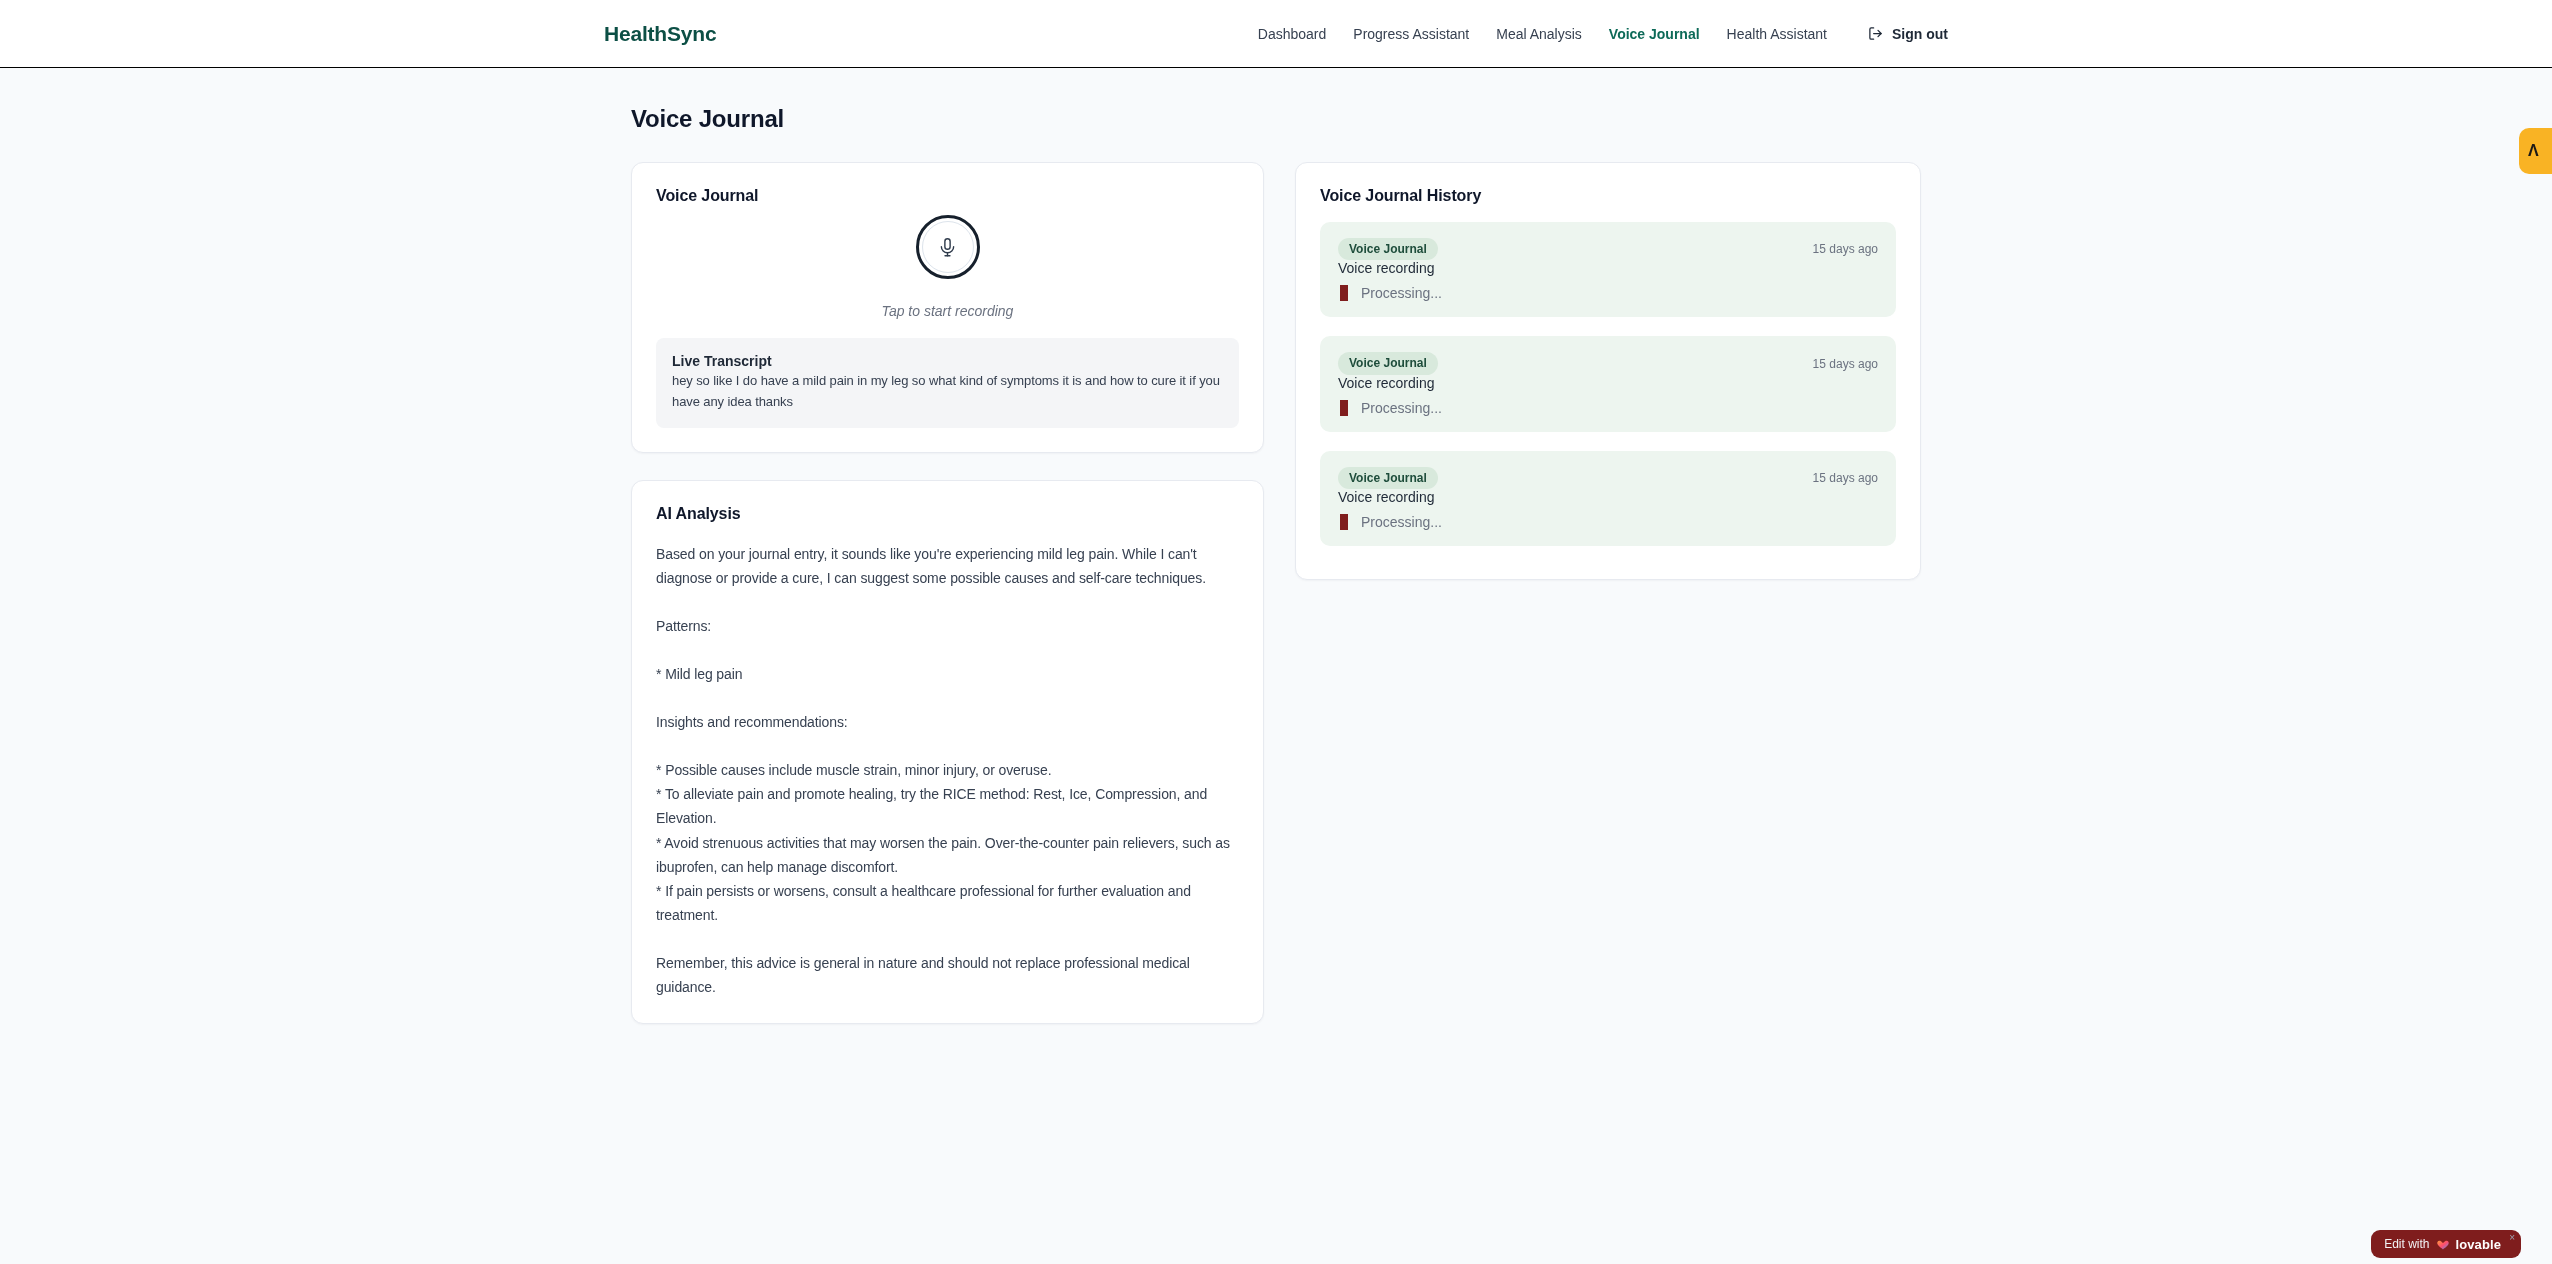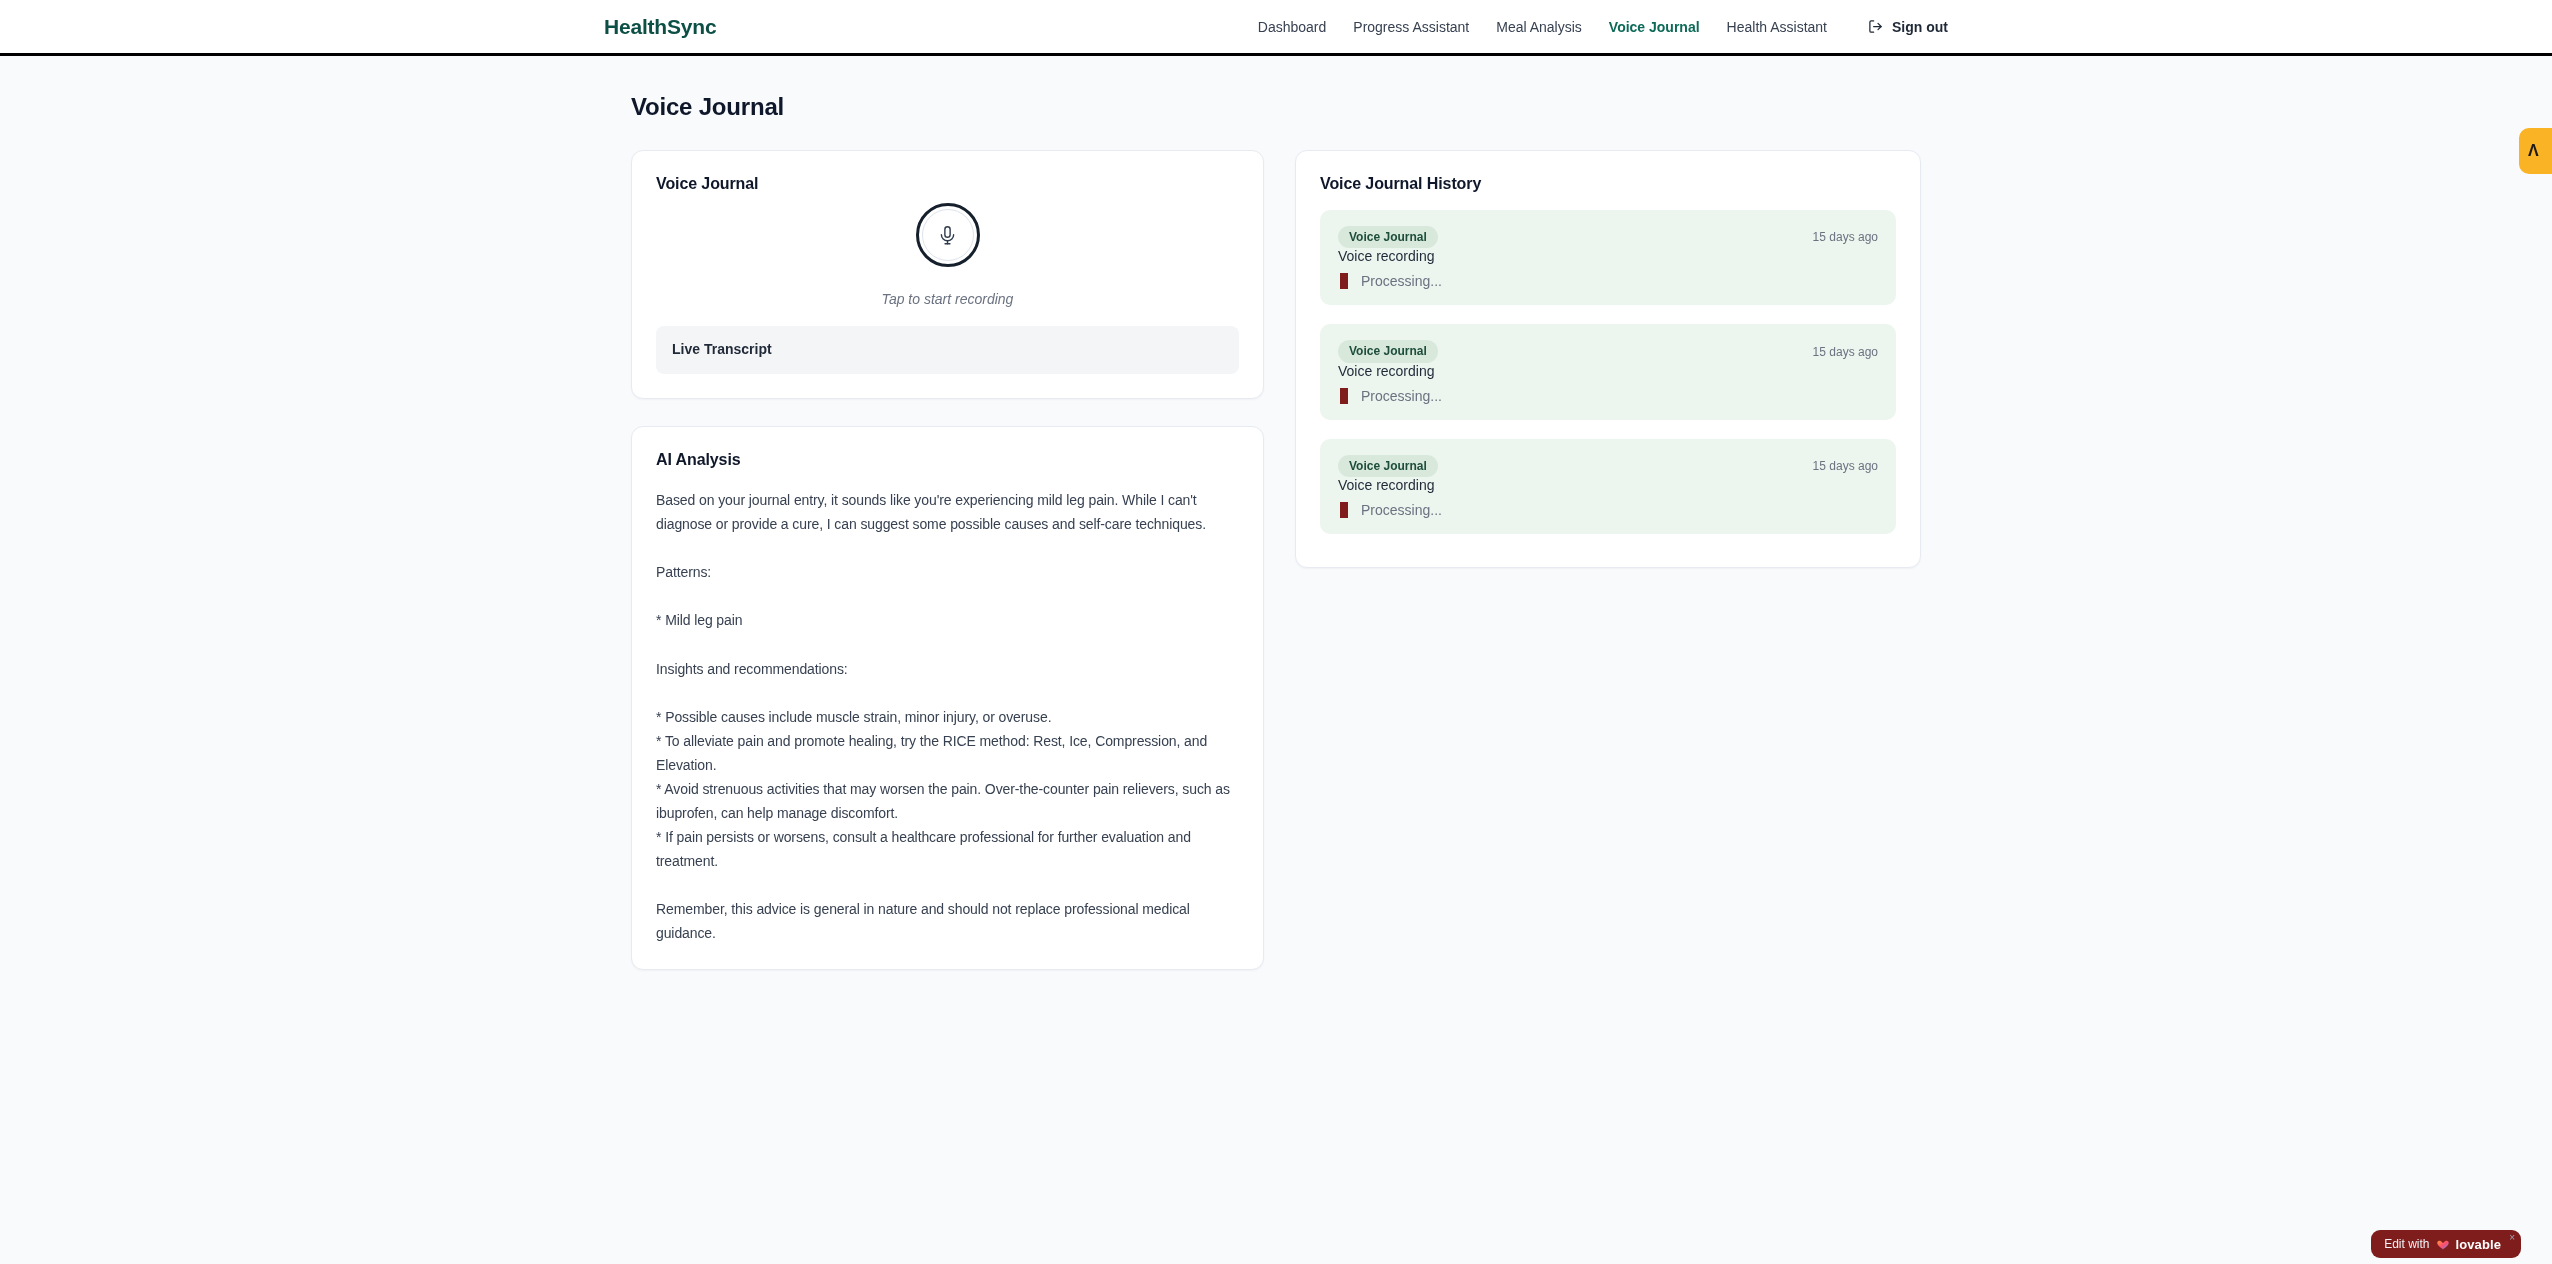--- a/index.html
+++ b/index.html
@@ -3,21 +3,21 @@
 <meta charset="utf-8">
 <style>
   * { margin:0; padding:0; box-sizing:border-box; }
   html,body { width:2552px; height:1264px; overflow:hidden; }
   body {
     font-family:"Liberation Sans","DejaVu Sans",sans-serif;
     background:#f8fafc; color:#111827;
   }
   
   header {
-    height:56px; background:#ffffff; border-bottom:3px solid #000000;
+    height:68px; background:#ffffff; border-bottom:1px solid #000000;
   }
   .header-inner {
     width:1344px; margin:0 auto; height:100%;
     display:flex; align-items:center; justify-content:space-between;
   }
   .brand { font-size:21px; font-weight:700; color:#0c4f45; letter-spacing:-0.2px; cursor:pointer; }
   nav { display:flex; align-items:center; gap:27px; }
   .nav-link { font-size:14px; color:#374151; text-decoration:none; cursor:pointer; }
   .nav-link.active { color:#0d6a58; font-weight:600; }
   .signout { display:flex; align-items:center; gap:9px; margin-left:14px;
@@ -131,20 +131,21 @@
                 <path d="M19 11a7 7 0 0 1-14 0"></path>
                 <line x1="12" y1="18" x2="12" y2="21.5"></line>
                 <line x1="9.2" y1="21.5" x2="14.8" y2="21.5"></line>
               </svg>
             </span>
           </button>
           <div class="hint">Tap to start recording</div>
         </div>
         <div class="transcript">
           <div class="t-title">Live Transcript</div>
+          <div class="t-text">hey so like I do have a mild pain in my leg so what kind of symptoms it is and how to cure it if you have any idea thanks</div>
         </div>
       </section>
 
       <section class="card analysis">
         <h2>AI Analysis</h2>
         <div class="a-body">Based on your journal entry, it sounds like you're experiencing mild leg pain. While I can't diagnose or provide a cure, I can suggest some possible causes and self-care techniques.
 
 Patterns:
 
 * Mild leg pain

